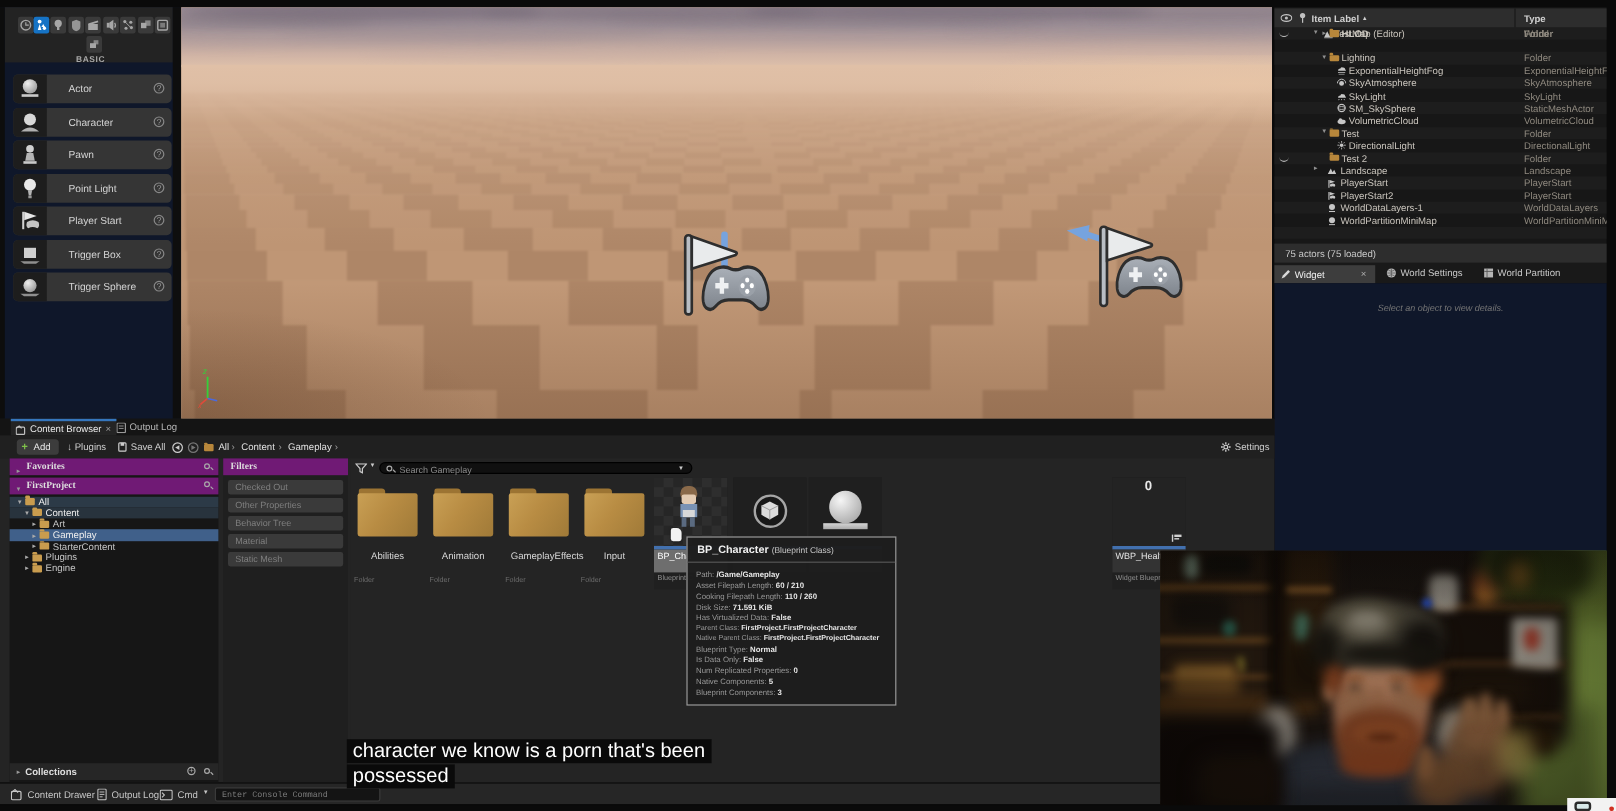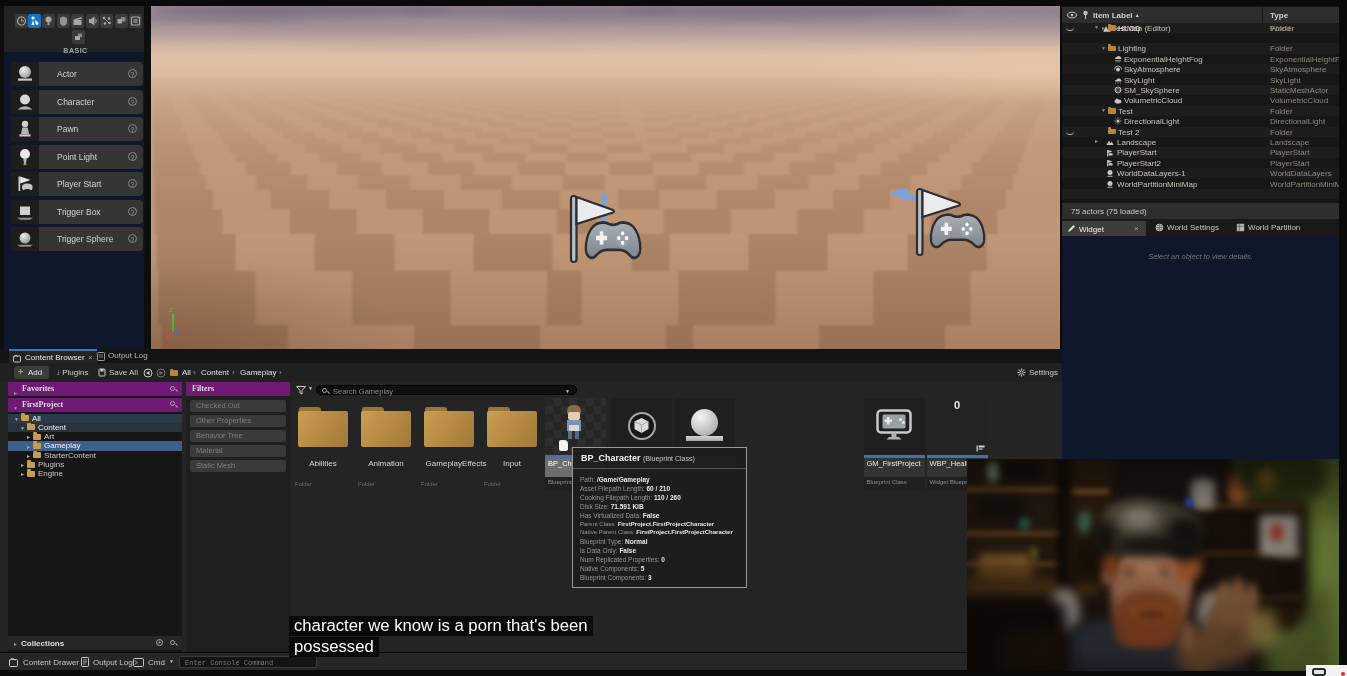--- a/index.html
+++ b/index.html
@@ -661,36 +661,20 @@
 <div class="stripe" style="background:#4270ae;"></div>
 <div class="nm" style=""></div>
 </div>
 <div class="tile" style="left:382px;top:16px;">
 <div class="thumb">
           <div style="position:absolute;left:17px;top:11px;width:27px;height:27px;border-radius:50%;background:radial-gradient(circle at 35% 30%, #f5f5f5, #9a9a9a);"></div>
           <div style="position:absolute;left:12px;top:38px;width:37px;height:5px;background:linear-gradient(#d5d5d5,#aaa);"></div>
         </div>
 <div class="stripe" style="background:#4270ae;"></div>
 <div class="nm" style=""></div>
-</div>
-<div class="tile" style="left:571.5px;top:16px;">
-<div class="thumb">
-          <svg style="position:absolute;left:12px;top:11px;" width="36" height="33" viewBox="0 0 72 66">
-          <rect x="3" y="3" width="66" height="44" rx="7" fill="none" stroke="#c9c9c9" stroke-width="5"></rect>
-          <rect x="13" y="11" width="46" height="28" rx="3" fill="#9aa0a8"></rect>
-          <path d="M22 16 h5 v5 h5 v5 h-5 v5 h-5 v-5 h-5 v-5 h5 z" fill="#e8e8e8"></path>
-          <circle cx="49" cy="21" r="3" fill="#e8e8e8"></circle>
-            <circle cx="55" cy="27" r="3" fill="#e8e8e8"></circle>
-          <rect x="31" y="47" width="10" height="9" fill="#b0b0b0"></rect>
-          <path d="M21 61 h30 l-5 -5 h-20 z" fill="#b0b0b0"></path>
-          </svg>
-        </div>
-<div class="stripe" style="background:#4270ae;"></div>
-<div class="nm" style="">GM_FirstProject</div>
-<div class="sub" style="">Blueprint Class</div>
 </div>
 <div class="tile" style="left:634.5px;top:16px;">
 <div class="thumb">
           <div style="position:absolute;left:0;top:0;width:61px;height:57px;background:#232323;"></div>
           <div style="position:absolute;left:0;top:1px;width:61px;text-align:center;font-size:11px;font-weight:bold;color:#e8e8e8;">0</div>
           <svg style="position:absolute;right:3px;bottom:3px;" width="9" height="7" viewBox="0 0 9 7">
             <rect x="0.5" y="0.5" width="1.2" height="6" fill="#d0d0d0"></rect>
             <rect x="2.6" y="0.5" width="6" height="2" fill="#d0d0d0"></rect>
             <rect x="2.6" y="3.4" width="4" height="1.2" fill="#d0d0d0"></rect>
           </svg>

